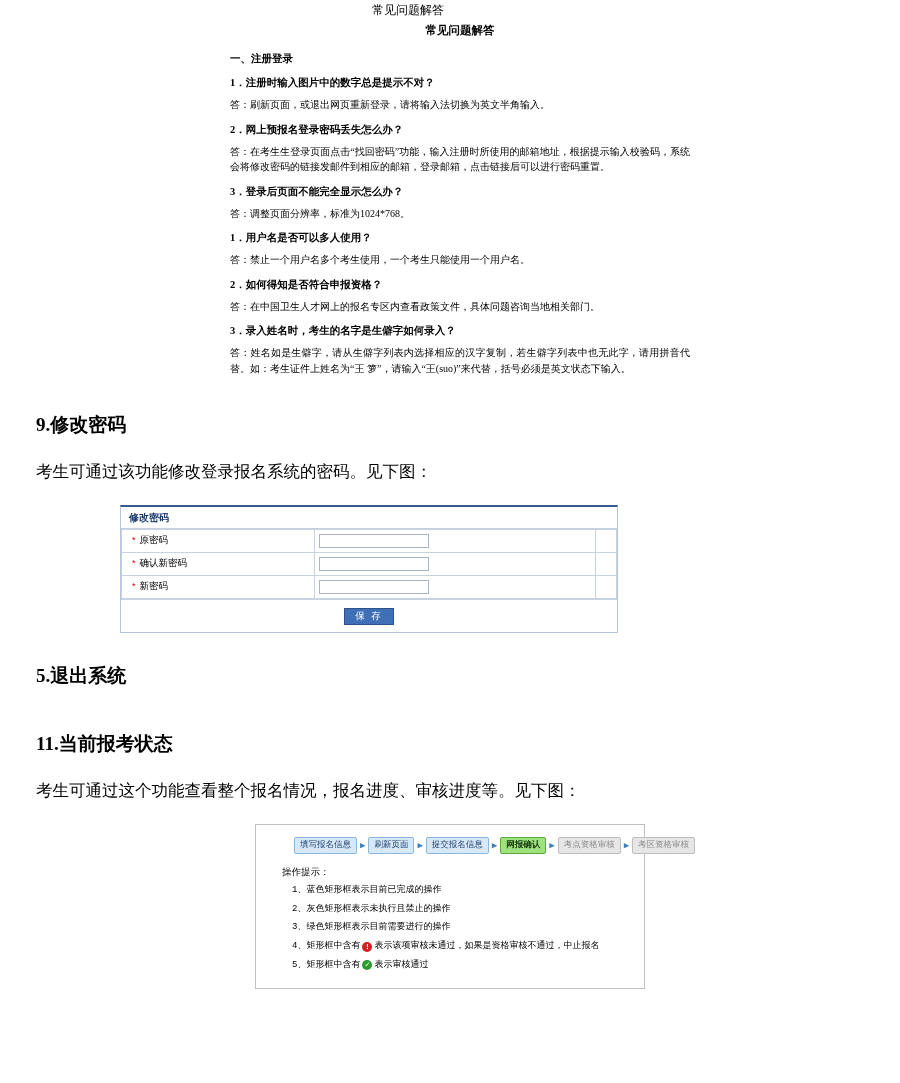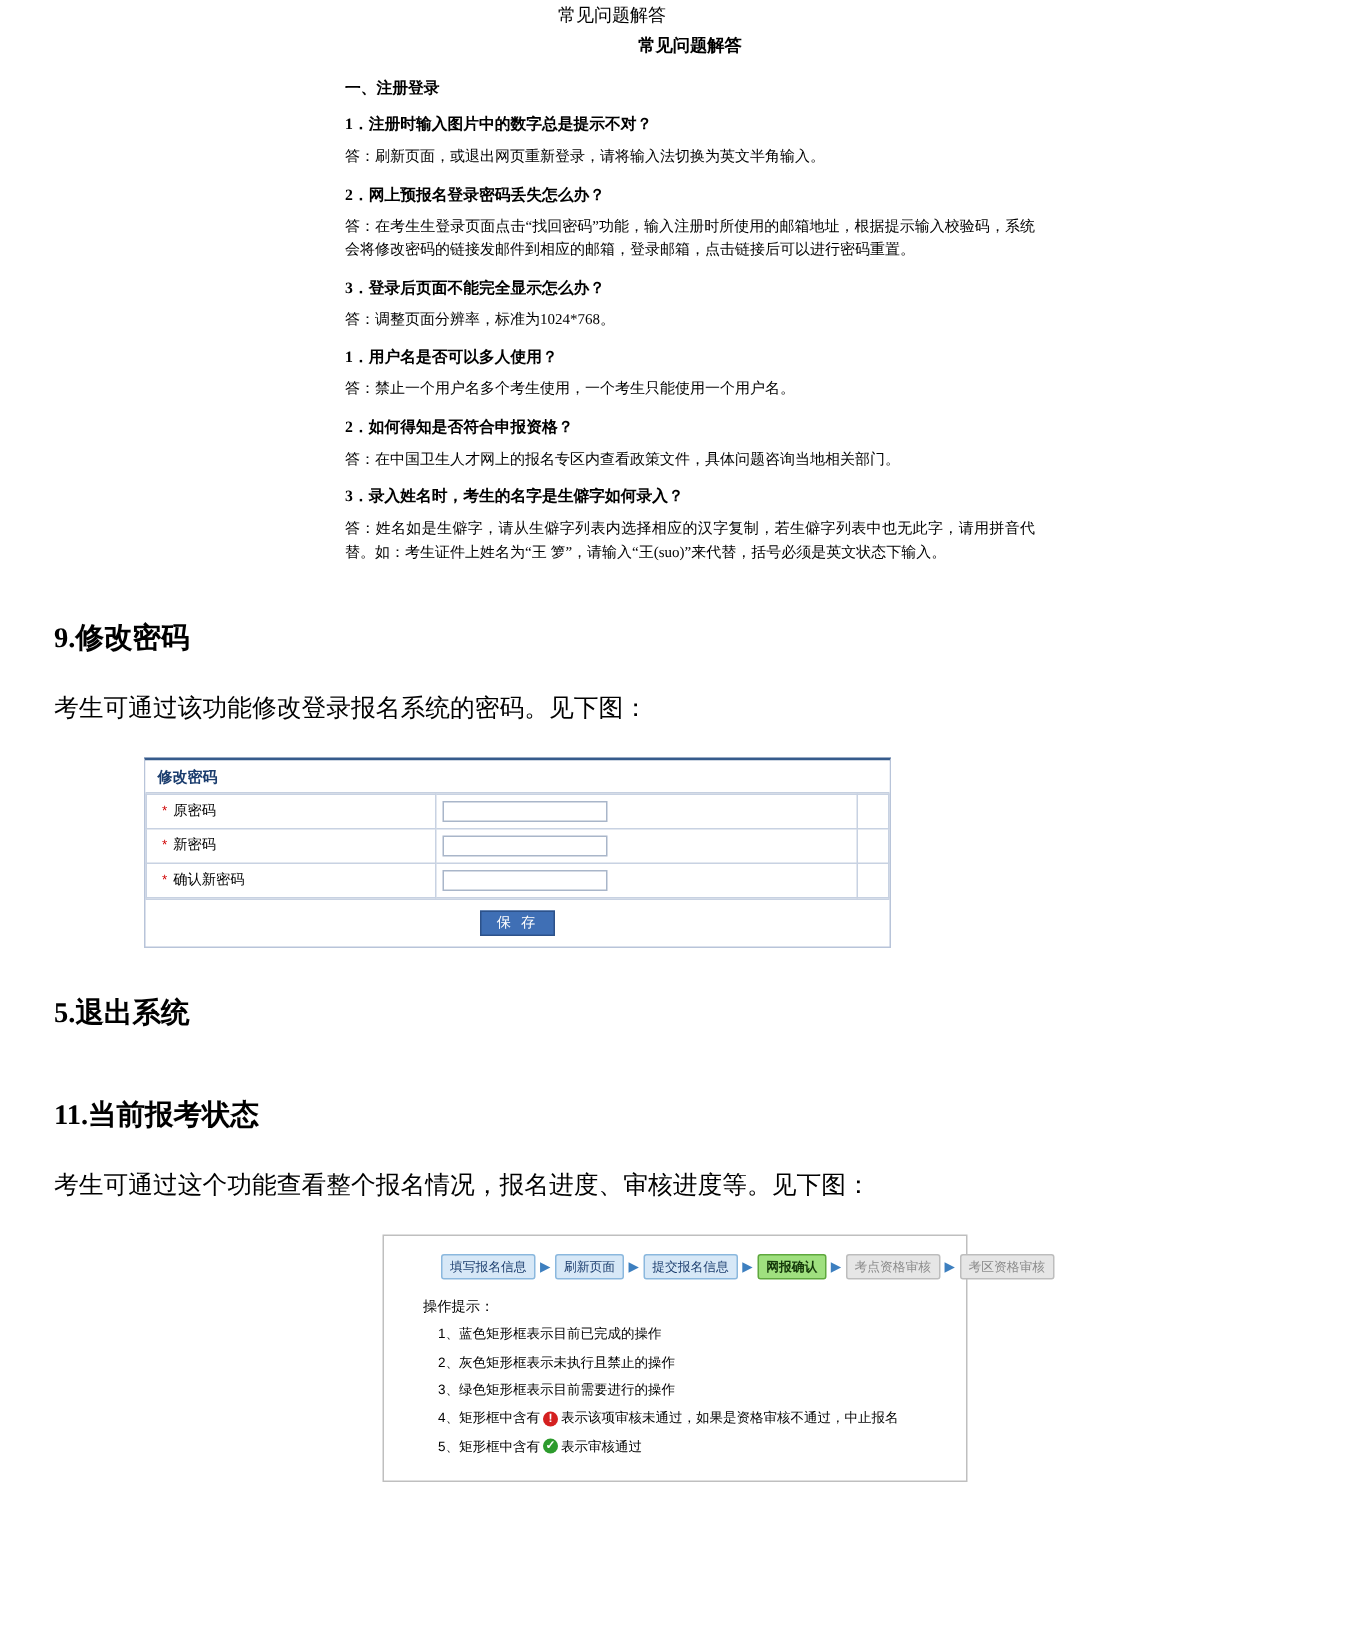--- a/index.html
+++ b/index.html
@@ -71,21 +71,21 @@
     font-size: 16.5px;
     margin: 0 0 20px 0;
     padding-left: 36px;
     line-height: 1.5;
   }
   .spacer-lg { height: 30px; }
   .spacer-md { height: 20px; }
 
   
   .fig-pwd-wrap {
-    padding-left: 96px;
+    padding-left: 120px;
   }
   .pwd-box {
     width: 496px;
     border: 1px solid #b8c4d9;
     border-top: 2px solid #365b8c;
     background: #ffffff;
     font-family: "Liberation Sans", sans-serif;
   }
   .pwd-title {
     font-size: 10px;
@@ -141,21 +141,21 @@
   }
 
   
   .fig-status-wrap {
     padding-left: 255px;
   }
   .status-box {
     width: 390px;
     border: 1px solid #bfbfbf;
     background: #ffffff;
-    font-family: Liberation Sans, sans-serif;
+    font-family: Liberation Mono, monospace;
     padding: 12px 10px 10px 10px;
     box-sizing: border-box;
   }
   .steps {
     display: flex;
     align-items: center;
     flex-wrap: nowrap;
     margin-left: 28px;
   }
   .step {
@@ -261,30 +261,30 @@
           <td class="pwd-label-cell">
             <span class="req-star">*</span><span>原密码</span>
           </td>
           <td class="pwd-input-cell">
             <span class="pwd-input"></span>
           </td>
           <td></td>
         </tr>
         <tr>
           <td class="pwd-label-cell">
-            <span class="req-star">*</span><span>新密码</span>
+            <span class="req-star">*</span><span>确认新密码</span>
           </td>
           <td class="pwd-input-cell">
             <span class="pwd-input"></span>
           </td>
           <td></td>
         </tr>
         <tr>
           <td class="pwd-label-cell">
-            <span class="req-star">*</span><span>确认新密码</span>
+            <span class="req-star">*</span><span>新密码</span>
           </td>
           <td class="pwd-input-cell">
             <span class="pwd-input"></span>
           </td>
           <td></td>
         </tr>
       </tbody>
         </table>
       <div class="pwd-footer">
         <span class="save-btn">保 存</span>

